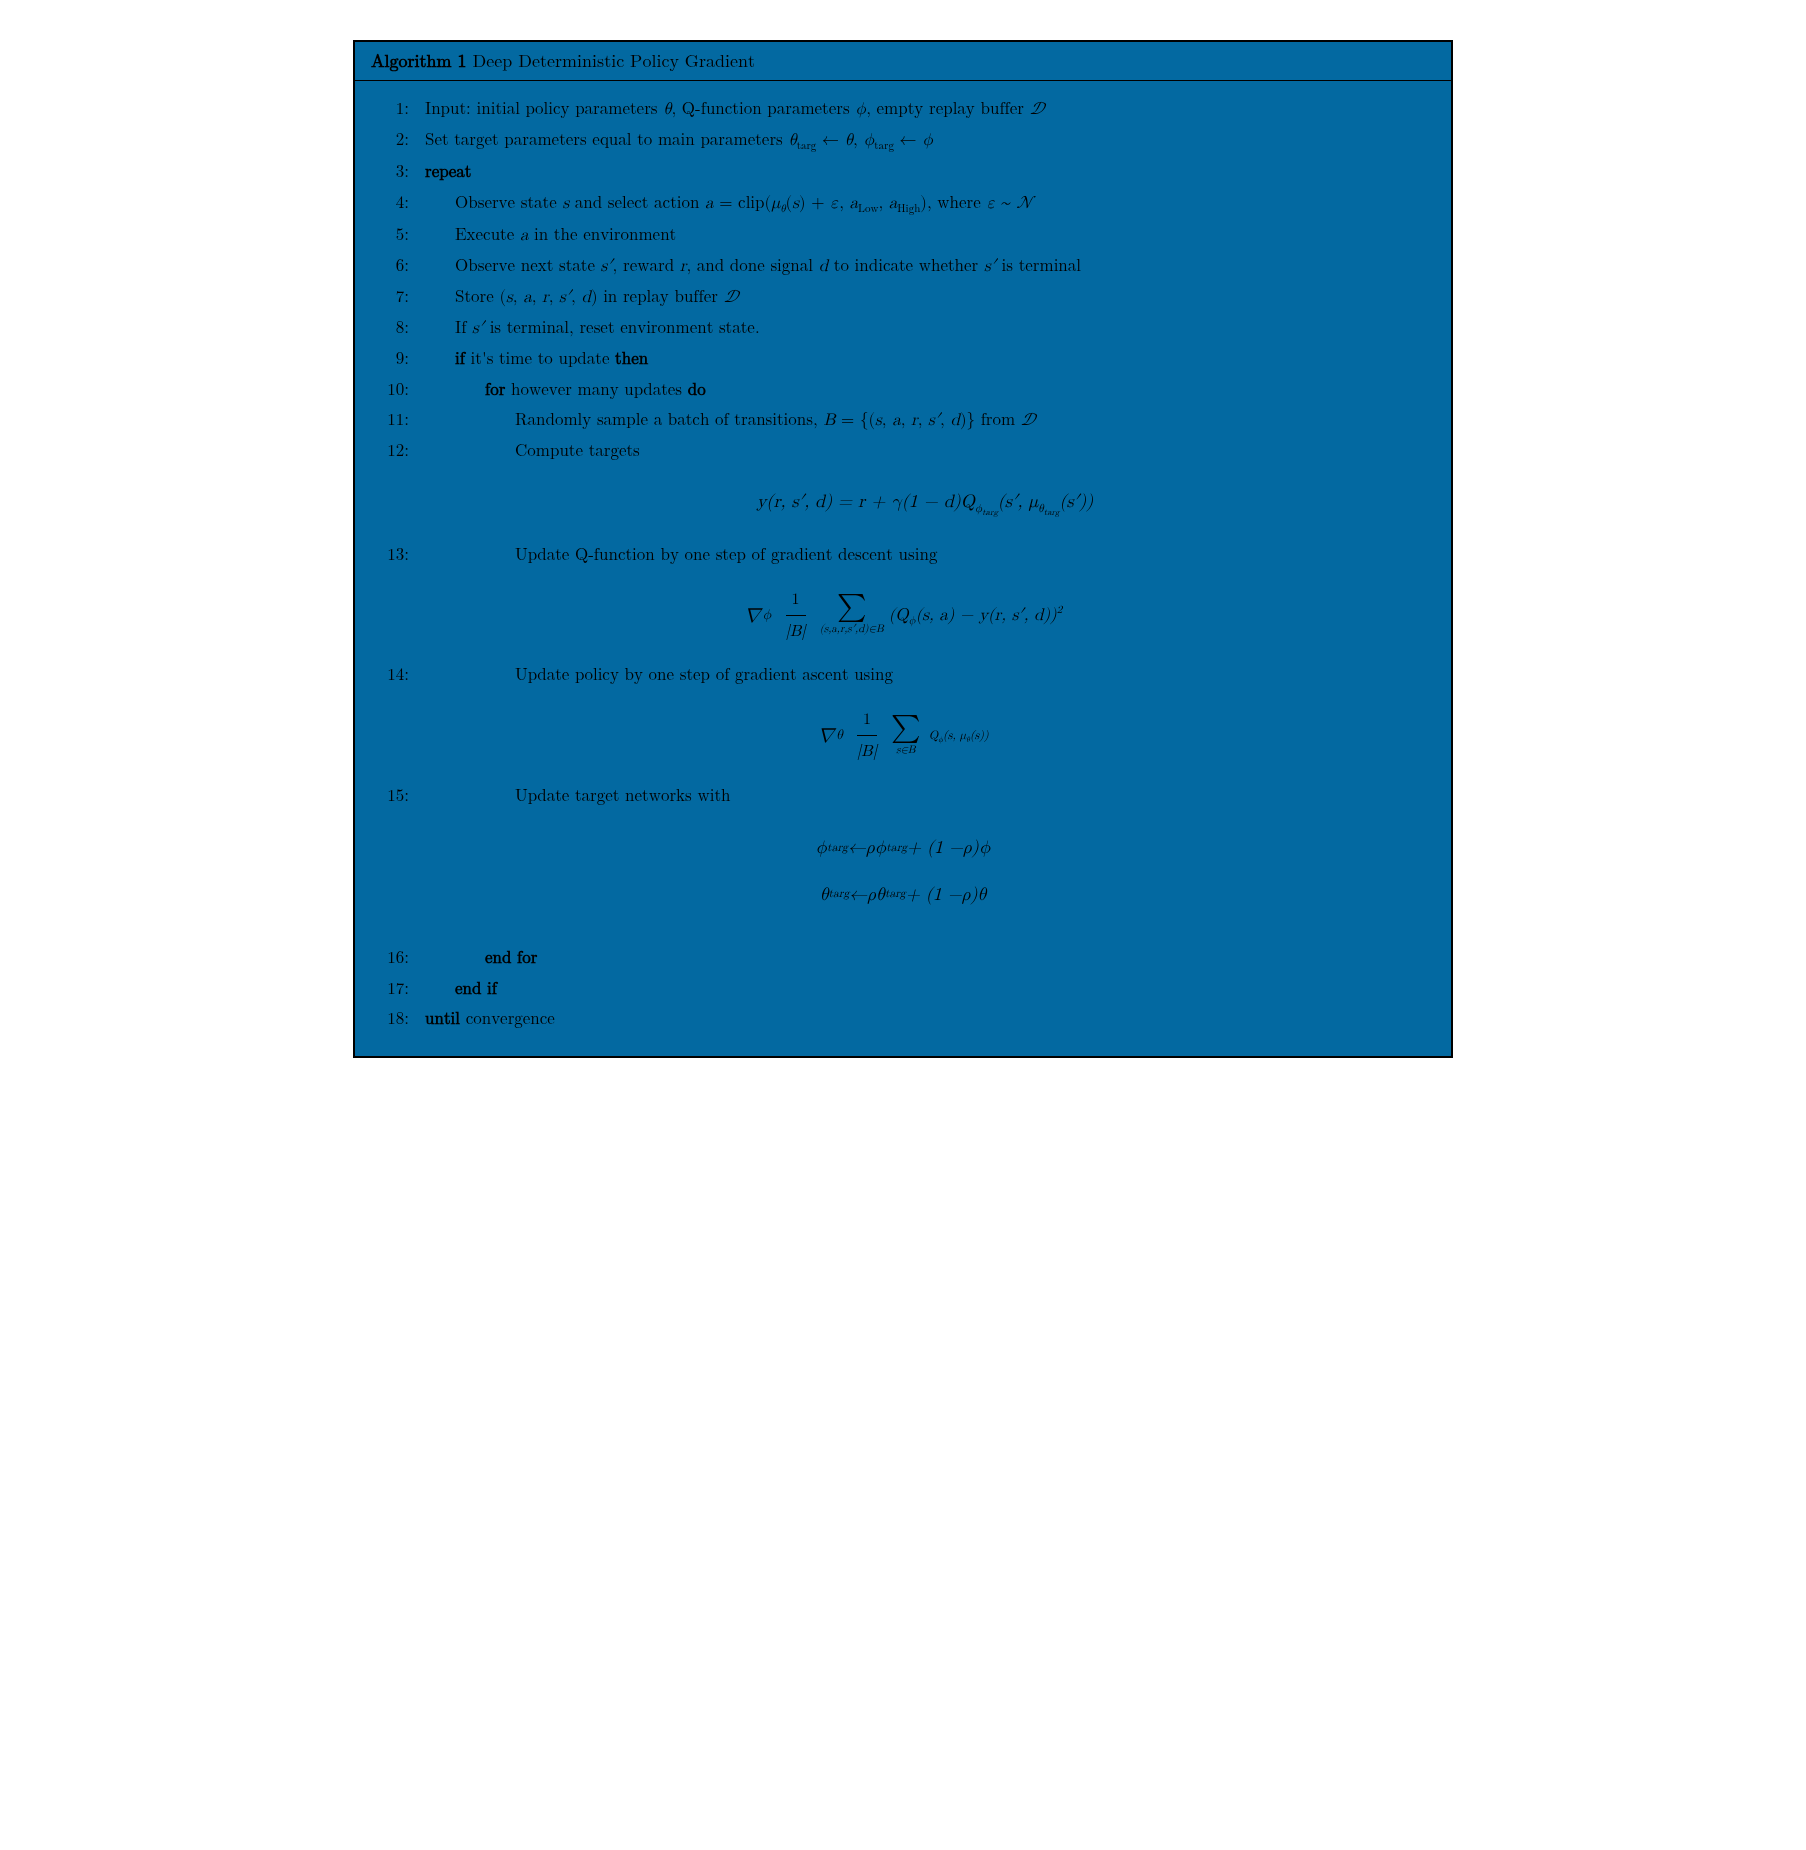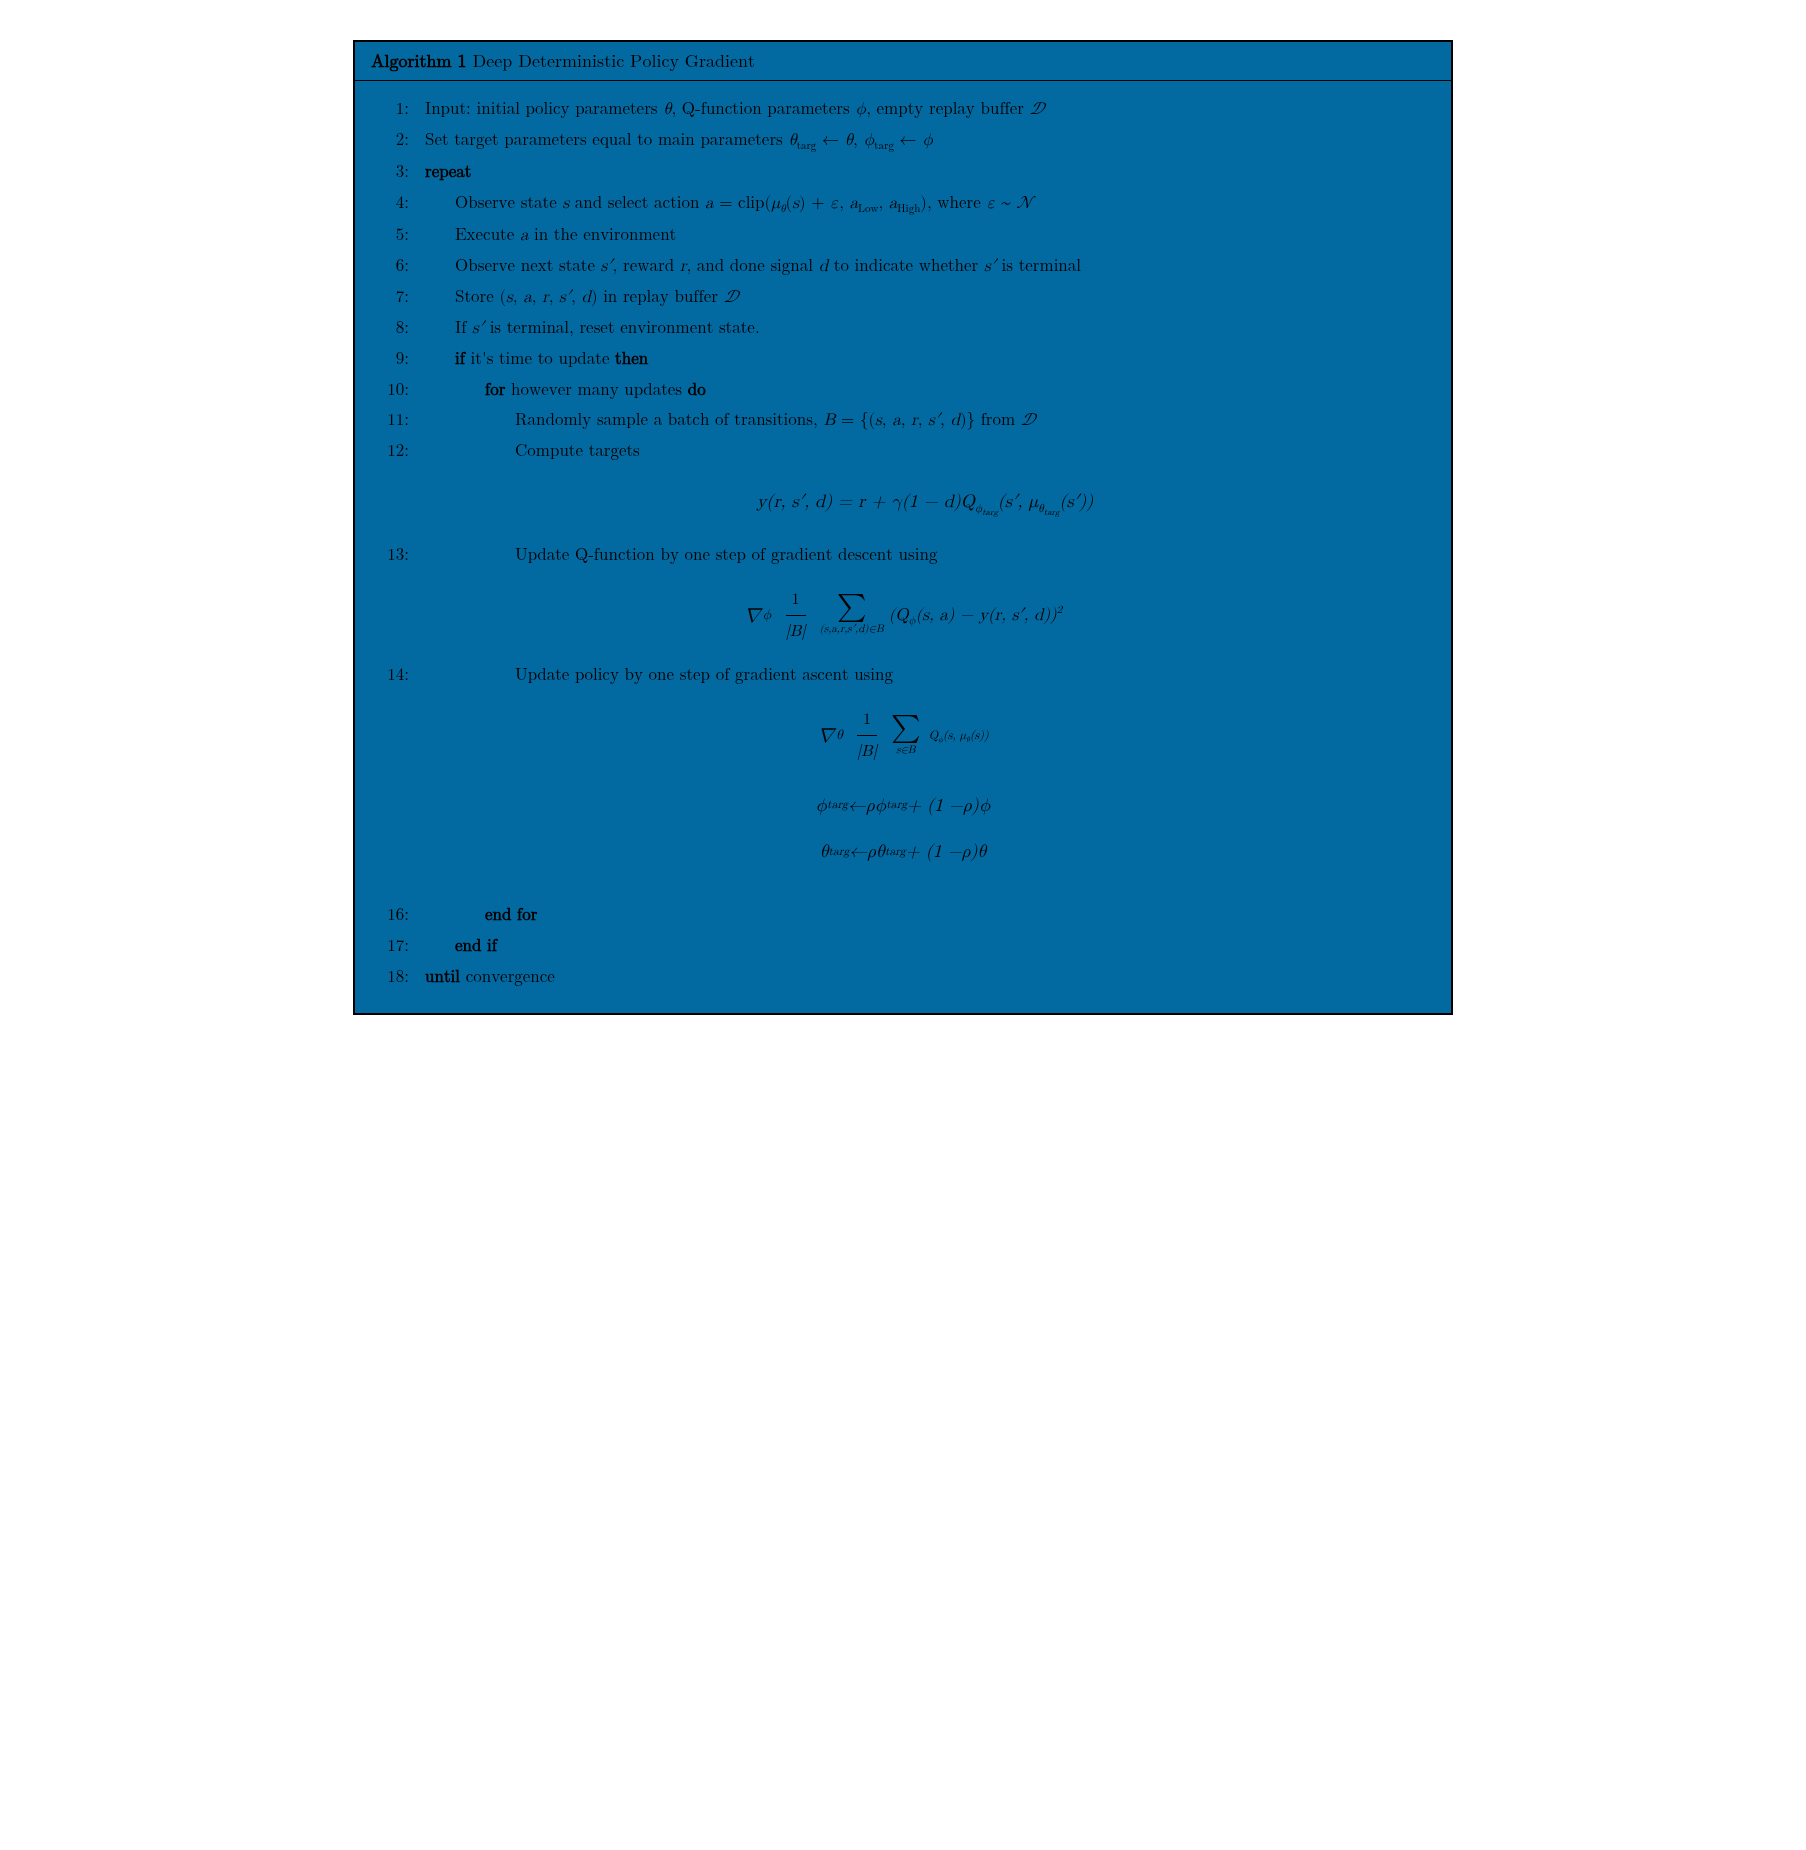--- a/index.html
+++ b/index.html
@@ -246,20 +246,26 @@
       <span style="display:inline-flex; flex-direction:column; align-items:center; vertical-align:middle; margin: 0 4px;">
         <span style="font-size:10px; font-style:italic; text-align:center;"></span>
         <span style="font-size:28px; line-height:1;">∑</span>
         <span style="font-size:11px; font-style:italic; text-align:center;"><em>s</em>∈<em>B</em></span>
       </span>
       <span style="font-size:12px; font-style:italic; margin-left:4px;">
         <em>Q</em><sub><em>ϕ</em></sub>(<em>s</em>, <em>μ</em><sub><em>θ</em></sub>(<em>s</em>))
       </span>
     </div>
 
+    <div class="line">
+      <span class="line-number">15:</span>
+      <span class="line-content indent-3">
+        Update target networks with
+      </span>
+    </div>
 
     <div style="display:flex; flex-direction:column; align-items:center; margin: 14px 0;">
       <div class="equation-line">
         <em>ϕ</em><sub>targ</sub> ← <em>ρϕ</em><sub>targ</sub> + (1 − <em>ρ</em>)<em>ϕ</em>
       </div>
       <div class="equation-line">
         <em>θ</em><sub>targ</sub> ← <em>ρθ</em><sub>targ</sub> + (1 − <em>ρ</em>)<em>θ</em>
       </div>
     </div>
 

